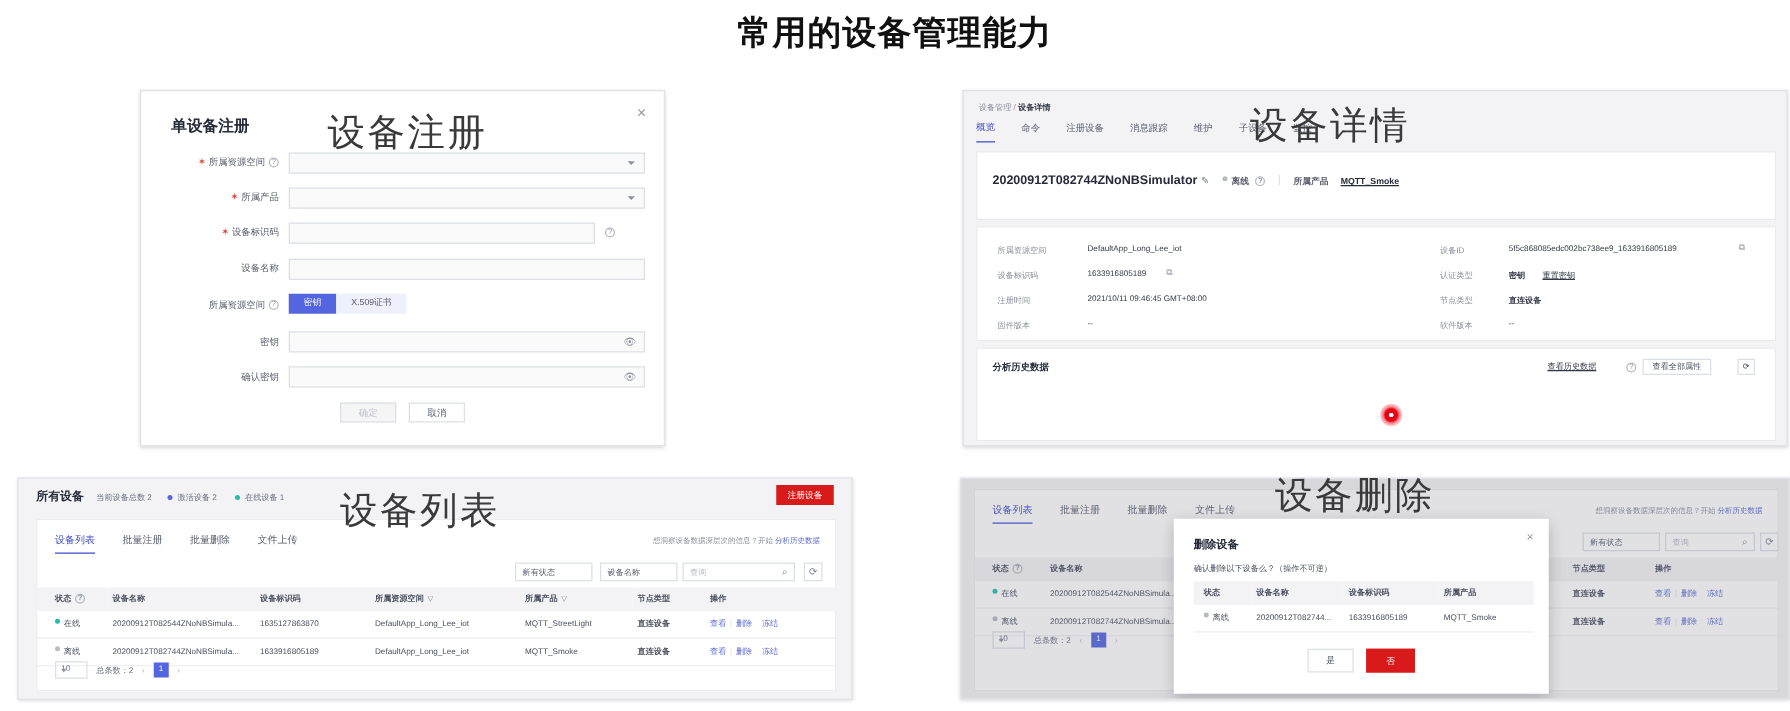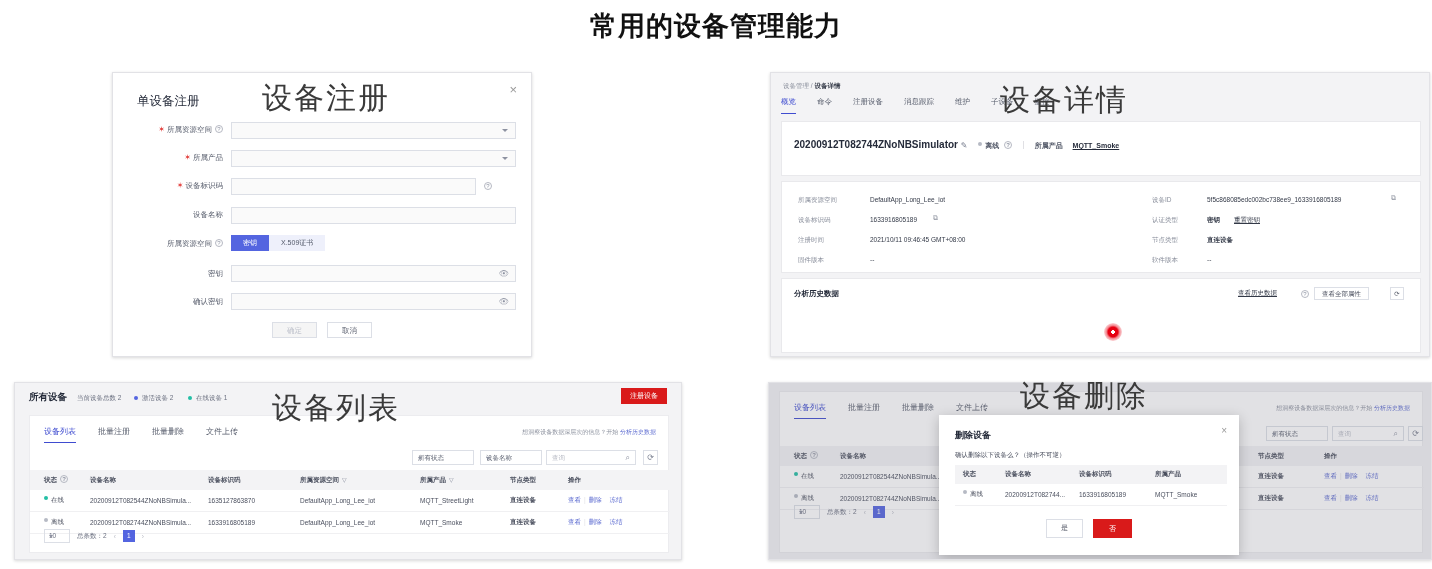--- a/index.html
+++ b/index.html
@@ -16,21 +16,21 @@
     position:absolute; font-size:30px; color:#3a3a3a; font-weight:400;
     letter-spacing:2px; z-index:40; white-space:nowrap;
   }
 
   .panel{ position:absolute; background:#fff; border:1px solid #e2e2e6;
     box-shadow:0 1px 3px rgba(0,0,0,.16); overflow:hidden; }
 
   
   #p-register{ left:112px; top:72px; width:420px; height:285px; }
   #p-register .dlg-title{ position:absolute; left:24px; top:20px;
-    font-size:12.5px; font-weight:normal; color:#252b3a; }
+    font-size:12.5px; font-weight:bold; color:#252b3a; }
   #p-register .dlg-close{ position:absolute; right:14px; top:10px;
     font-size:13px; color:#999; cursor:pointer; line-height:1; }
   .f-lab{ position:absolute; font-size:7.5px; color:#575d6c; white-space:nowrap;
     text-align:right; }
   .req-star{ color:#e23c39; font-size:8px; margin-right:2px; }
   .f-help{ display:inline-block; width:8px; height:8px; border:.7px solid #b5b8c2;
     border-radius:50%; font-size:6px; line-height:7px; text-align:center;
     color:#8d92a1; margin-left:3px; vertical-align:1px; }
   .f-input{ position:absolute; height:17px; background:#fafafa;
     border:1px solid #dcdfe6; }
@@ -46,21 +46,21 @@
   .btn-row{ position:absolute; left:0; width:100%; display:flex;
     justify-content:center; gap:10px; }
   .btn{ font-size:7.5px; height:16px; line-height:15px; padding:0 14px;
     border:1px solid #dcdfe6; background:#fff; color:#5a5f6e; }
   .btn.disabled{ background:#f5f5f5; color:#bfc2cc; }
 
   
   #p-detail{ left:770px; top:72px; width:660px; height:285px; background:#f3f3f5; }
   .crumb{ position:absolute; left:12px; top:9px; font-size:6.5px; color:#8a8f9c; }
   .crumb b{ color:#333947; font-weight:bold; }
-  .tabs2{ position:absolute; left:10px; top:24px; display:flex; gap:21px; }
+  .tabs2{ position:absolute; left:10px; top:24px; display:flex; gap:21px;align-items:center; }
   .tabs2 span{ font-size:7.5px; color:#575d6c; padding-bottom:6px; }
   .tabs2 .act{ color:#3f4cd0; border-bottom:1.6px solid #3f4cd0; }
   .card{ position:absolute; background:#fff; border:1px solid #e9e9ec; }
   #d-card1{ left:10px; top:48px; width:640px; height:55px; }
   #d-card2{ left:10px; top:108px; width:640px; height:92px; }
   #d-card3{ left:10px; top:205px; width:640px; height:75px; }
   .dev-name{ position:absolute; left:12px; top:17px; font-size:10px;
     font-weight:bold; color:#252b3a; }
   .pencil{ font-size:8px; color:#7c8292; }
   .dot-gray{ display:inline-block;width:4px;height:4px;border-radius:50%;
@@ -206,21 +206,21 @@
   </div>
   <div class="f-input" style="left:118px;top:220px;width:285px;">
     <span class="eye">👁</span>
   </div>
 
   <div class="btn-row" style="top:249px;">
     <div class="btn disabled">确定</div>
     <div class="btn">取消</div>
   </div>
 </div>
-<div class="overlay-label" style="left:262px;top:78px;">设备注册</div>
+<div class="overlay-label" style="left:262px;top:86px;">设备注册</div>
 
 <div class="panel" id="p-detail">
   <div class="crumb">
     <span>设备管理</span>
     <span> / </span>
     <b>设备详情</b>
   </div>
   <div class="tabs2">
     <span class="act">概览</span>
     <span>命令</span>

